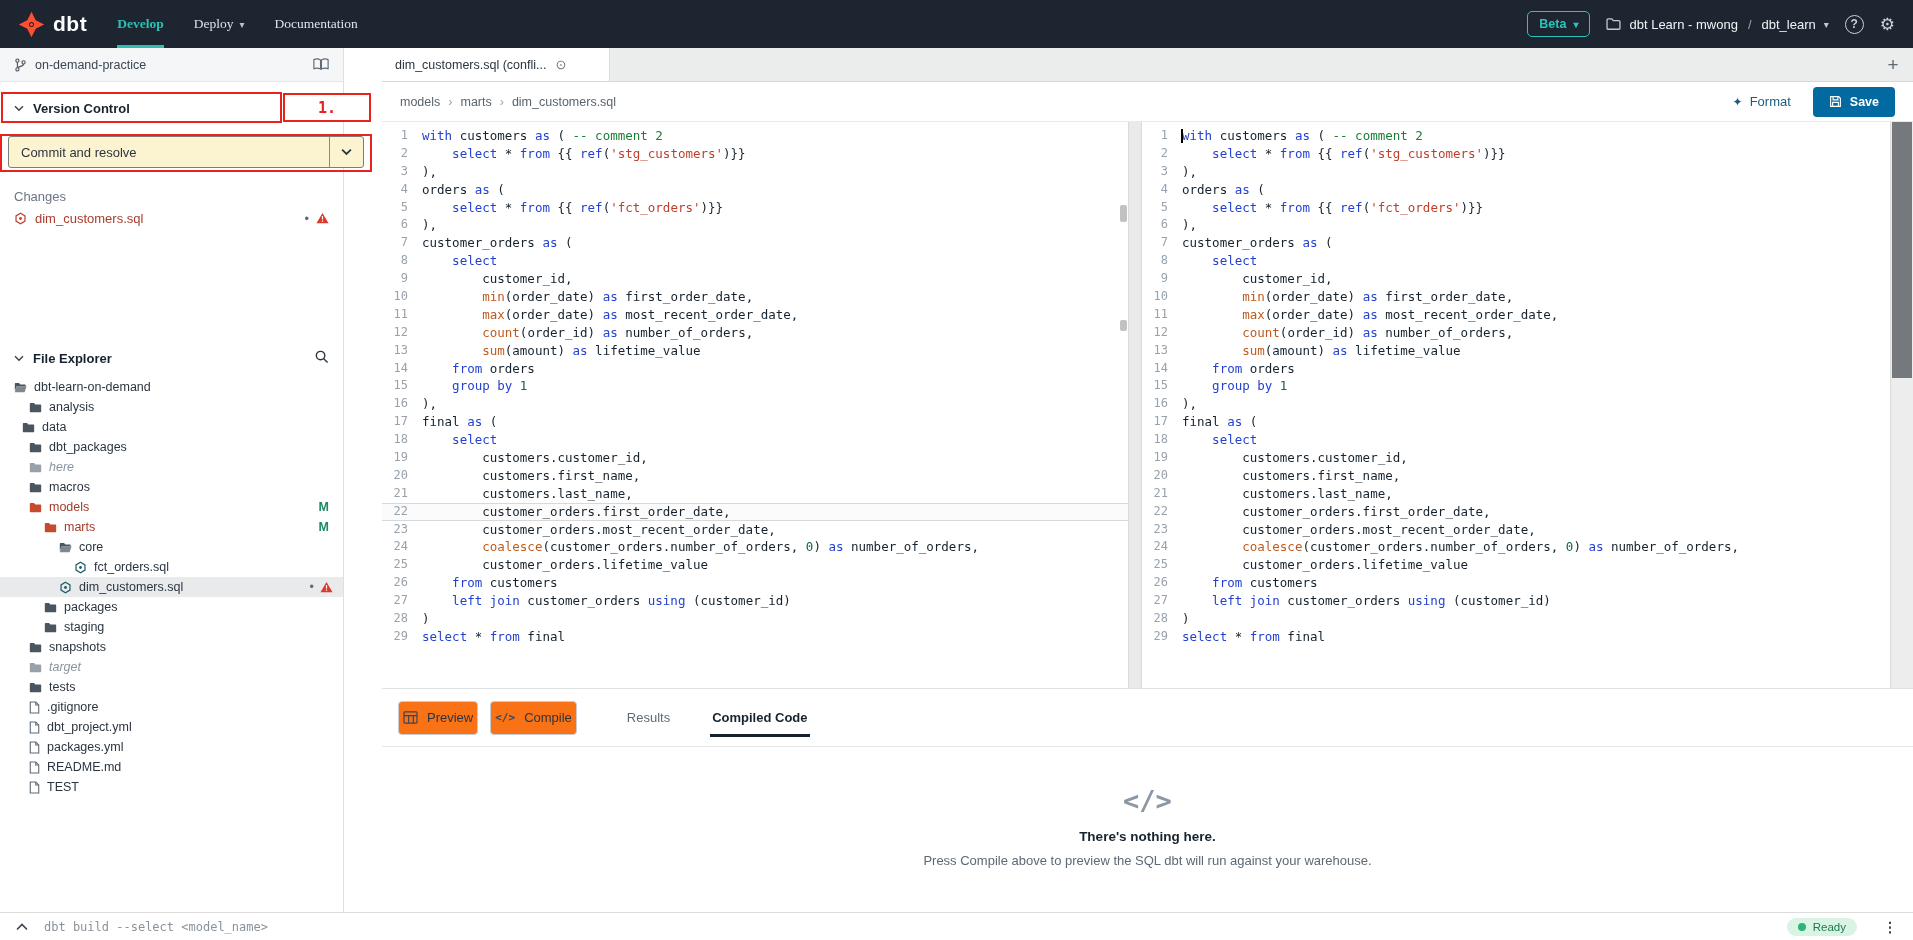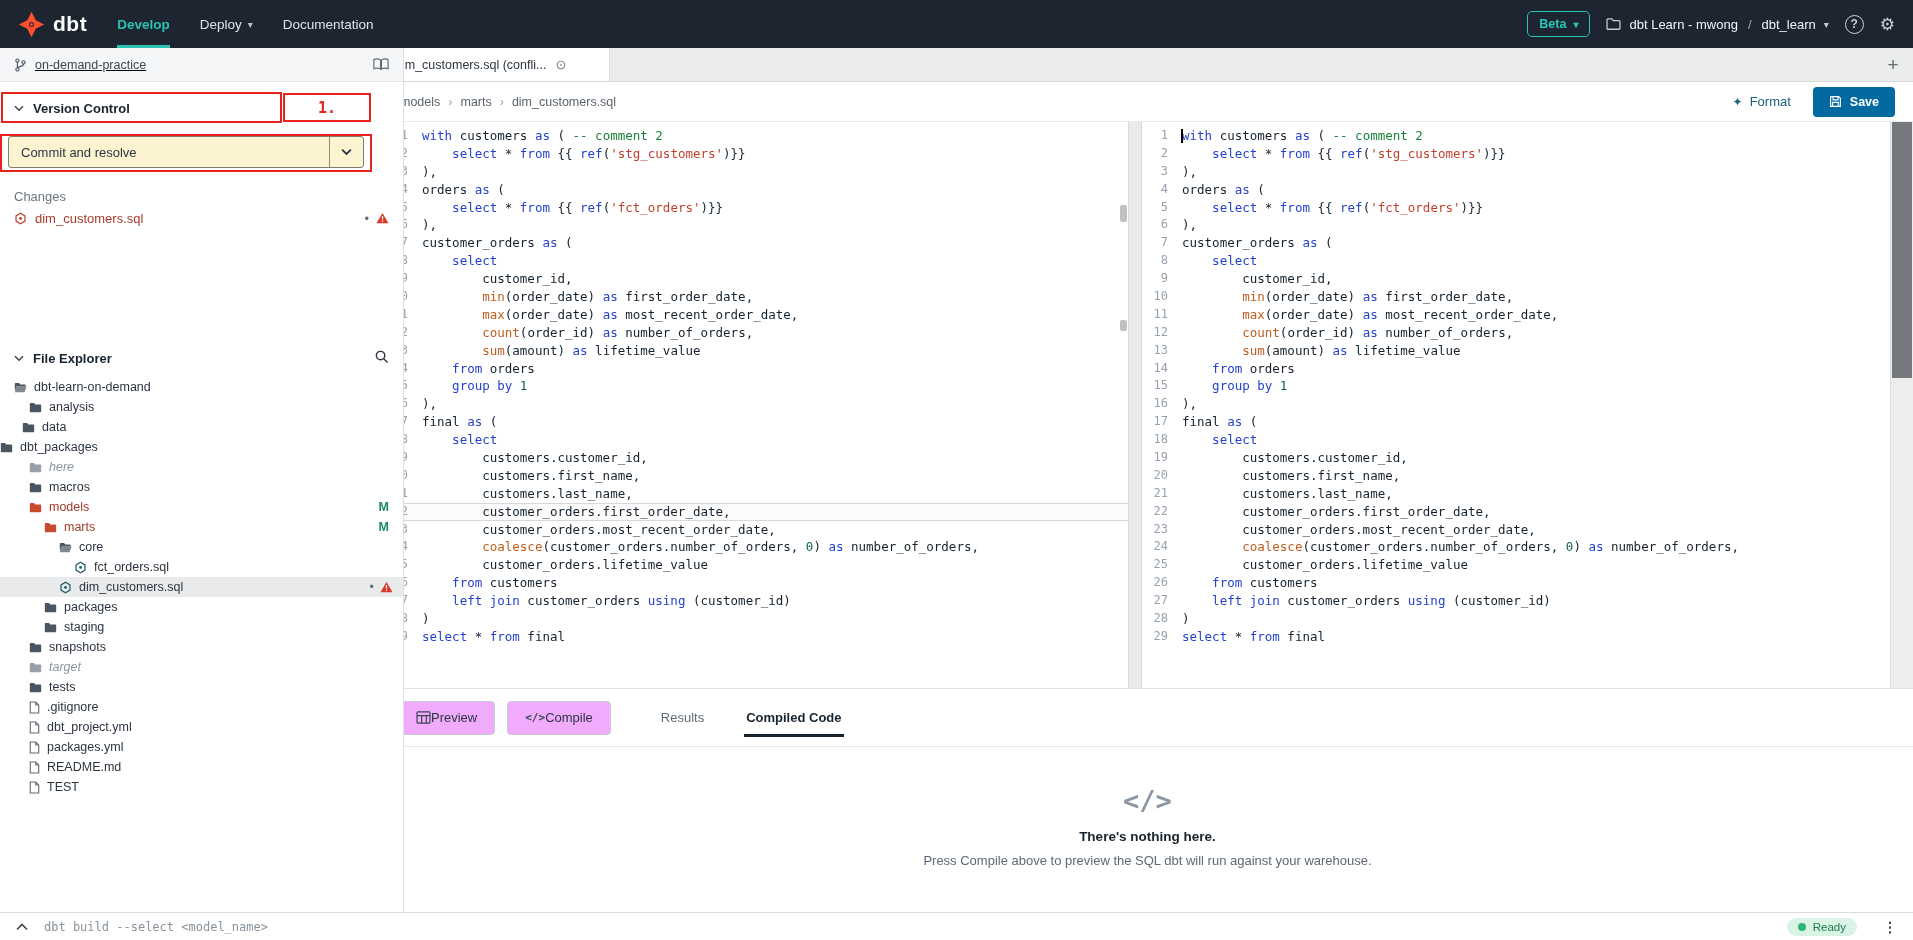--- a/index.html
+++ b/index.html
@@ -4,34 +4,34 @@
 <style>
   *{margin:0;padding:0;box-sizing:border-box;}
   html,body{width:1913px;height:940px;overflow:hidden;background:#fff;font-family:"Liberation Sans",sans-serif;}
   body{position:relative;}
 
   
   .topnav{position:absolute;top:0;left:0;width:1913px;height:48px;background:#1d2531;display:flex;align-items:center;color:#fff;z-index:10;justify-content:center;}
   .logo{display:flex;align-items:center;gap:8px;padding:0 22px 0 18px;}
   .logo-text{font-size:21px;font-weight:700;color:#fff;letter-spacing:.5px;}
   .nav-menu{display:flex;height:100%;margin-left:8px;}
-  .nav-item{display:flex;align-items:center;gap:6px;margin-right:30px;font-size:13.5px;color:#dfe3e8;cursor:pointer;}
+  .nav-item{display:flex;align-items:center;gap:6px;margin-right:30px;font-size:13.5px;color:#dfe3e8;cursor:pointer;font-family:Liberation Serif, serif;}
   .nav-item.active{color:#2cc0b2;box-shadow:inset 0 -3px 0 #2cc0b2;font-weight:700;}
   .nav-item .chev{font-size:10px;color:#b9c2cb;}
   .nav-right{margin-left:auto;display:flex;align-items:center;gap:16px;padding-right:18px;}
   .beta-pill{display:flex;align-items:center;gap:7px;border:1.5px solid #29c5b9;color:#29c5b9;border-radius:5px;padding:5px 11px;font-size:12.5px;font-weight:700;cursor:pointer;}
   .beta-pill .chev{font-size:10px;}
   .account{display:flex;align-items:center;gap:8px;font-size:13px;color:#f1f3f5;cursor:pointer;}
   .account .sep{color:#9aa5b0;margin:0 2px;}
   .account .chev{font-size:10px;color:#c2cad2;}
   .help-btn{width:19px;height:19px;border:1.5px solid #c8d0d8;border-radius:50%;color:#c8d0d8;font-size:12px;font-weight:700;display:flex;align-items:center;justify-content:center;cursor:pointer;}
   .gear-btn{font-size:17px;color:#c8d0d8;cursor:pointer;}
 
   
-  .sidebar{position:absolute;top:48px;left:0;width:404px;height:864px;background:#fff;border-right:1px solid #dcdfe3;z-index:5;text-decoration:underline;}
+  .sidebar{position:absolute;top:48px;left:0;width:344px;height:864px;background:#fff;border-right:1px solid #dcdfe3;z-index:5;}
   .branch-row{height:34px;background:#f5f6f7;border-bottom:1px solid #e4e7ea;display:flex;align-items:center;gap:8px;padding:0 14px;font-size:12.5px;color:#3b4652;}
   .branch-row .book{margin-left:auto;cursor:pointer;}
   .vc-header{position:absolute;top:46px;left:0;width:100%;height:28px;display:flex;align-items:center;gap:9px;padding:0 14px;cursor:pointer;}
   .section-title{font-size:13px;font-weight:700;color:#16232e;}
   .commit-btn{position:absolute;top:88px;left:8px;width:356px;height:32px;background:#fcf3d1;border:1px solid #7d7f76;border-radius:3px;display:flex;align-items:stretch;cursor:pointer;}
   .commit-label{flex:1;display:flex;align-items:center;padding-left:12px;font-size:13px;color:#2b3540;}
   .commit-caret{width:34px;display:flex;align-items:center;justify-content:center;border-left:1px solid #8b8d84;cursor:pointer;}
   .changes-title{position:absolute;top:141px;left:14px;font-size:13px;color:#6b7683;}
   .changes-list{position:absolute;top:158px;left:0;width:100%;}
   .change-row{display:flex;align-items:center;gap:8px;height:24px;padding:0 14px;font-size:13px;color:#a93c2d;cursor:pointer;}
@@ -91,21 +91,21 @@
   .t-num{color:#116644;}
   .t-tx{color:#16232e;}
   .mini-scroll{position:absolute;top:0;right:0;width:9px;height:100%;}
   .mini-thumb{position:absolute;right:1px;width:7px;background:#c1c1c1;border-radius:2px;}
   .vscroll{width:23px;background:#ededee;border-left:1px solid #dcdcdc;position:relative;}
   .vthumb{position:absolute;top:0;left:1px;right:1px;height:256px;background:#75797e;}
 
   
   .panel{position:absolute;left:382px;top:688px;width:1531px;height:224px;background:#fff;border-top:1px solid #dfe2e4;}
   .panel-toolbar{height:58px;display:flex;align-items:center;padding:0 16px;gap:12px;border-bottom:1px solid #e6e8ea;}
-  .pbtn{display:flex;align-items:center;border:1px solid #c6ccd2;background:#f0abfc;border-radius:4px;height:34px;padding:0 17px;font-size:13px;color:#2b3540;cursor:pointer;}
+  .pbtn{display:flex;align-items:center;gap:9px;border:1px solid #c6ccd2;background:#f97316;border-radius:4px;height:34px;padding:0 4px;font-size:13px;color:#2b3540;cursor:pointer;}
   .code-glyph{font-family:"DejaVu Sans Mono",monospace;font-weight:700;font-size:11px;color:#3b4652;}
   .panel-tabs{display:flex;gap:42px;margin-left:38px;}
   .panel-tab{position:relative;font-size:13px;color:#5f6b76;cursor:pointer;}
   .panel-tab.active{color:#16232e;font-weight:700;}
   .panel-tab.active::after{content:'';position:absolute;left:-2px;right:-2px;bottom:-12px;height:3px;background:#16232e;}
   .empty{position:absolute;top:96px;left:0;width:100%;text-align:center;}
   .empty-icon{font-family:"DejaVu Sans Mono",monospace;font-weight:700;font-size:27px;color:#8b97a3;}
   .empty-title{margin-top:13px;font-size:13.5px;font-weight:700;color:#16232e;}
   .empty-sub{margin-top:9px;font-size:13px;color:#5d6974;}
 
@@ -258,21 +258,21 @@
           <span class="tree-label">analysis</span>
         </div>
         <div class="tree-row" style="padding-left: 22px;">
           <span class="ic ic-folder">
             <svg width="13" height="11" viewBox="0 0 16 13">
               <path d="M1 2.2C1 1.5 1.5 1 2.2 1h4l1.6 1.8h6C14.5 2.8 15 3.3 15 4v7c0 .7-.5 1.2-1.2 1.2H2.2C1.5 12.2 1 11.7 1 11z" fill="currentColor"></path>
             </svg>
           </span>
           <span class="tree-label">data</span>
         </div>
-        <div class="tree-row" style="">
+        <div class="tree-row" style="padding-left: 29px;">
           <span class="ic ic-folder">
             <svg width="13" height="11" viewBox="0 0 16 13">
               <path d="M1 2.2C1 1.5 1.5 1 2.2 1h4l1.6 1.8h6C14.5 2.8 15 3.3 15 4v7c0 .7-.5 1.2-1.2 1.2H2.2C1.5 12.2 1 11.7 1 11z" fill="currentColor"></path>
             </svg>
           </span>
           <span class="tree-label">dbt_packages</span>
         </div>
         <div class="tree-row muted" style="padding-left: 29px;">
           <span class="ic ic-folder">
             <svg width="13" height="11" viewBox="0 0 16 13">

